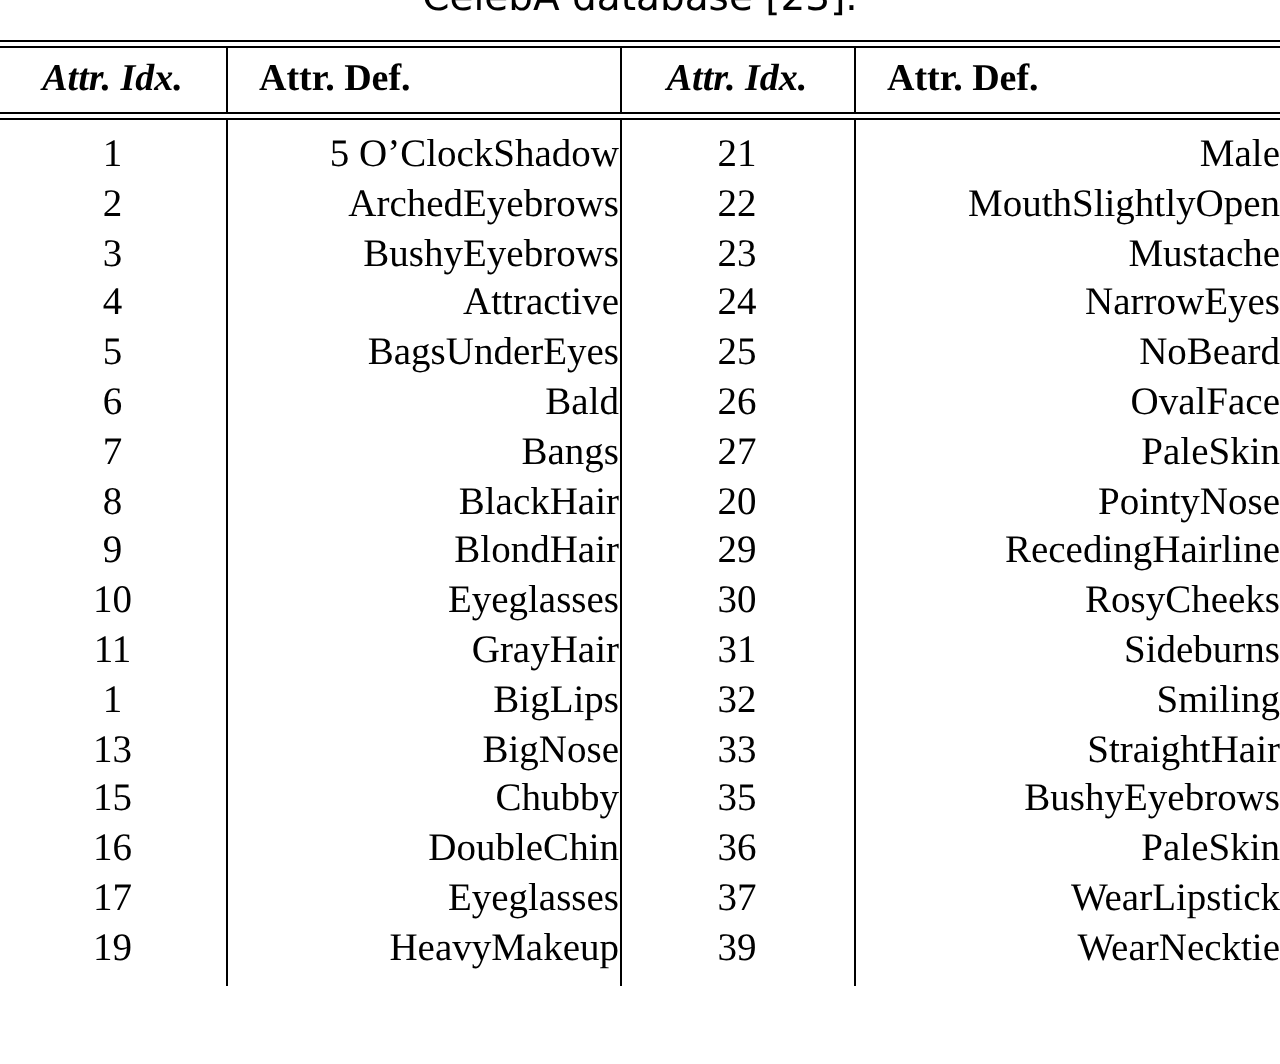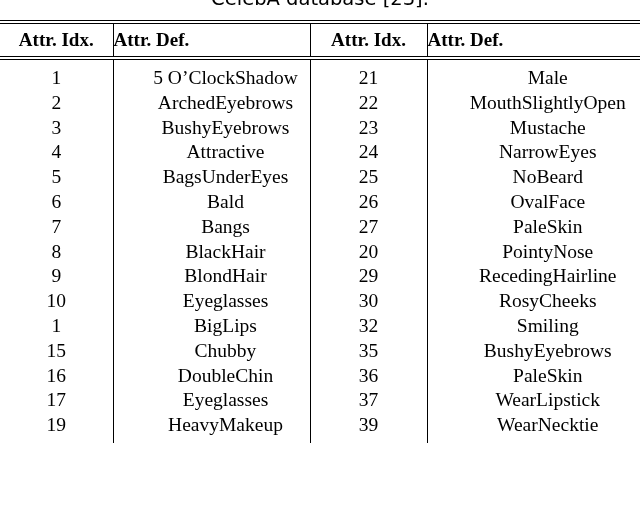--- a/index.html
+++ b/index.html
@@ -82,31 +82,31 @@
   col.c-idx2 { width: 117px; }
   col.c-def2 { width: 213px; }
 
   th {
     font-weight: bold;
     font-size: 19px;
     line-height: 32px;
     height: 32px;
     white-space: nowrap;
   }
-  .th-idx { text-align: center; }
-  .th-def { text-align: left; }
+  .th-idx { text-align: center; font-style: italic; }
+  .th-def { text-align: left; padding-left: 16px; }
 
   .vbar { border-left: 1.4px solid #000; }
 
   td.idx {
     text-align: center;
     white-space: nowrap;
   }
   td.def {
-    text-align: center;
+    text-align: right;
     padding-left: 28px;
     white-space: nowrap;
   }
 
   tbody tr:first-child td { padding-top: 6px; }
   tbody tr:last-child  td { padding-bottom: 5px; }
 </style>
 </head>
 <body>
 
@@ -199,26 +199,38 @@
           <td class="idx vbar">29</td>
           <td class="def vbar">RecedingHairline</td>
         </tr>
         <tr>
           <td class="idx">10</td>
           <td class="def vbar">Eyeglasses</td>
           <td class="idx vbar">30</td>
           <td class="def vbar">RosyCheeks</td>
         </tr>
         <tr>
+          <td class="idx">11</td>
+          <td class="def vbar">GrayHair</td>
+          <td class="idx vbar">31</td>
+          <td class="def vbar">Sideburns</td>
+        </tr>
+        <tr>
           <td class="idx">1</td>
           <td class="def vbar">BigLips</td>
           <td class="idx vbar">32</td>
           <td class="def vbar">Smiling</td>
         </tr>
         <tr>
+          <td class="idx">13</td>
+          <td class="def vbar">BigNose</td>
+          <td class="idx vbar">33</td>
+          <td class="def vbar">StraightHair</td>
+        </tr>
+        <tr>
           <td class="idx">15</td>
           <td class="def vbar">Chubby</td>
           <td class="idx vbar">35</td>
           <td class="def vbar">BushyEyebrows</td>
         </tr>
         <tr>
           <td class="idx">16</td>
           <td class="def vbar">DoubleChin</td>
           <td class="idx vbar">36</td>
           <td class="def vbar">PaleSkin</td>

